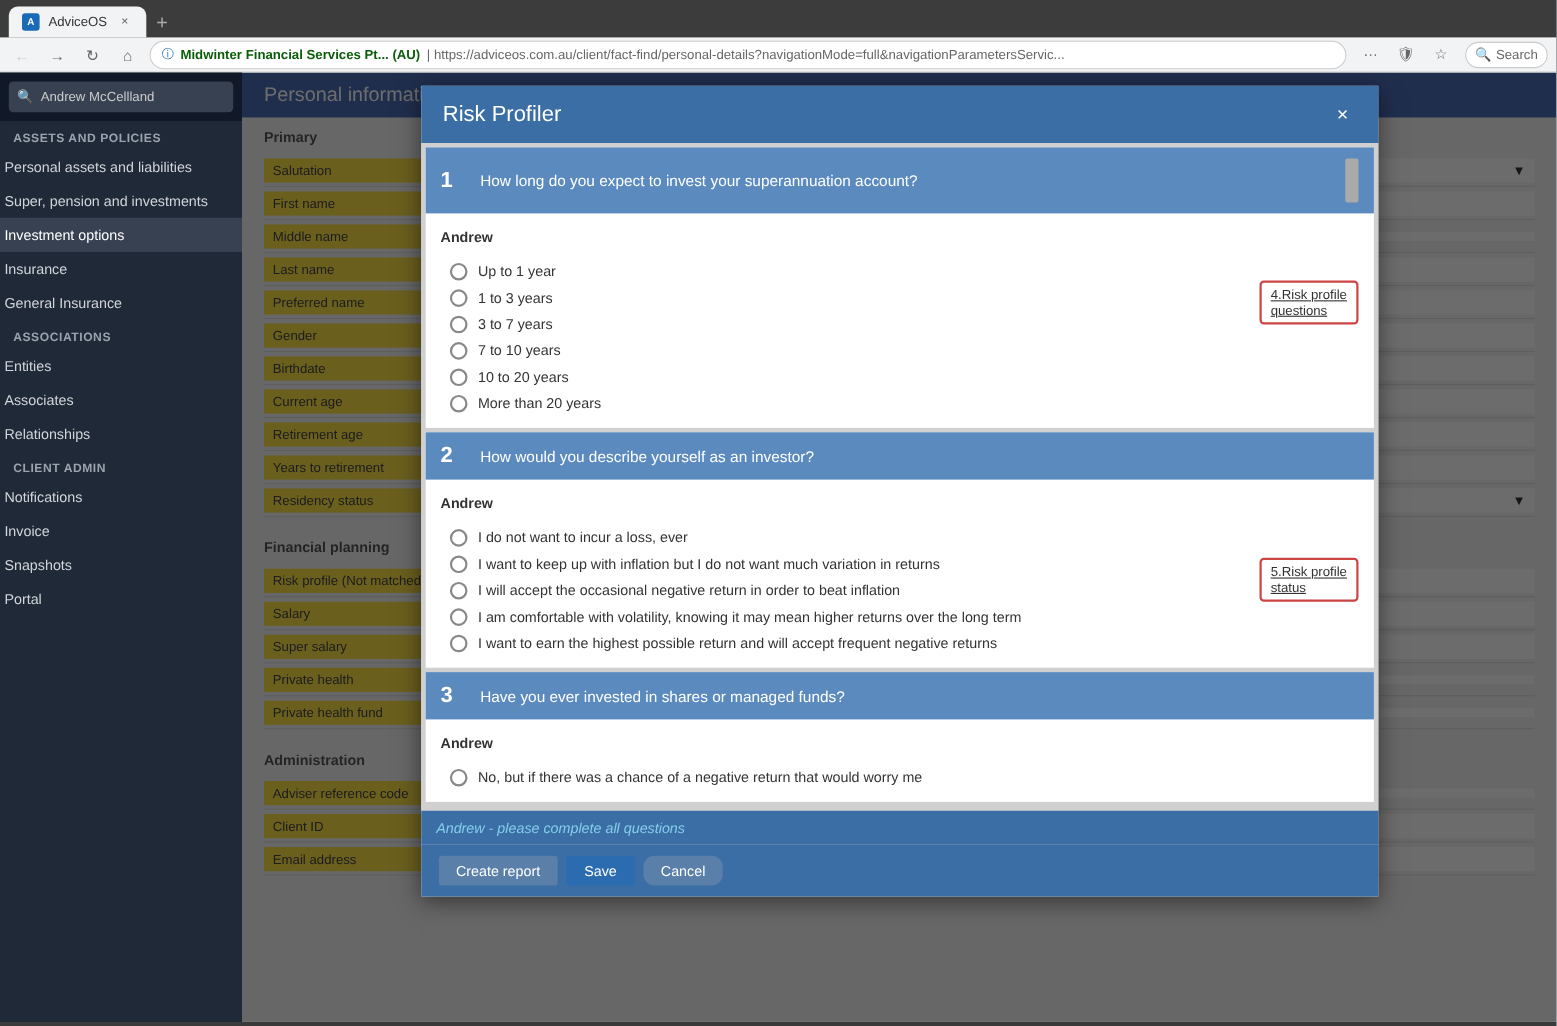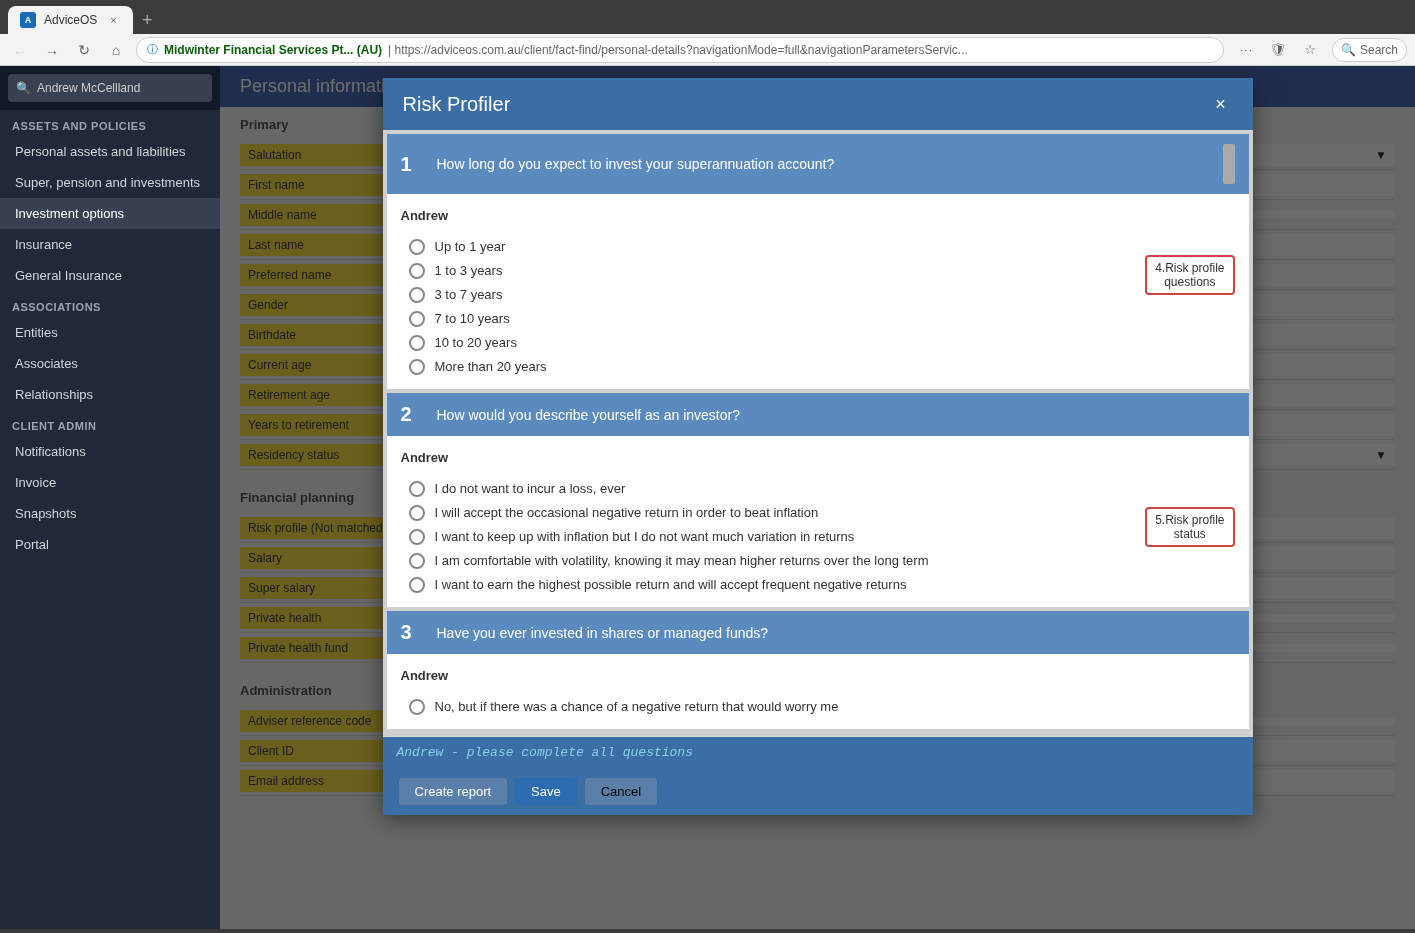--- a/index.html
+++ b/index.html
@@ -125,21 +125,21 @@
     }
     .sidebar-section-label {
       font-size: 11px;
       font-weight: bold;
       color: #9ca3af;
       padding: 10px 12px 4px;
       text-transform: uppercase;
       letter-spacing: 0.5px;
     }
     .sidebar-item {
-      padding: 8px 15px;
+      padding: 8px 4px;
       color: #d1d5db;
       cursor: pointer;
       font-size: 13px;
     }
     .sidebar-item.active { color: white; background: #374151; }
 
     
     .main-content {
       flex: 1;
       background: #e5e7eb;
@@ -307,22 +307,23 @@
     
     .callout {
       position: relative;
       display: inline-block;
       background: white;
       border: 2px solid #cc4444;
       border-radius: 4px;
       padding: 4px 8px;
       font-size: 12px;
       color: #333;
-      text-align: center;
+      text-align: left;
       white-space: nowrap;
+      text-decoration: underline;
     }
 
     
     .modal-body::-webkit-scrollbar { width: 8px; }
     .modal-body::-webkit-scrollbar-track { background: #e0e0e0; }
     .modal-body::-webkit-scrollbar-thumb { background: #aaa; border-radius: 4px; }
 
     .modal-footer {
       background: #3b6ea5;
       padding: 10px 16px;
@@ -342,30 +343,30 @@
     .btn-create-report {
       background: #5a7fa8;
       color: white;
     }
     .btn-save {
       background: #2b6cb0;
       color: white;
     }
     .btn-cancel {
       background: #5a7fa8;
-      color: #000000;
+      color: #ffffff;
+      border-radius: 10px;
     }
 
     .completion-note {
       background: #3b6ea5;
       padding: 8px 14px;
       color: #87ceeb;
       font-size: 13px;
       font-style: italic;
-      font-family: Liberation Mono, monospace;
     }
   </style>
 </head>
 <body>
 
 <div class="tab-bar">
   <div class="tab">
     <div class="tab-favicon">A</div>
     <span>AdviceOS</span>
     <div class="tab-close">×</div>
@@ -584,25 +585,25 @@
             <div class="question-body">
               <div class="answer-section-label">Andrew</div>
               <div style="display:flex; align-items:flex-start; gap:20px;">
                 <div style="flex:1;">
                   <div class="radio-option">
                     <div class="radio-circle"></div>
                     <span>I do not want to incur a loss, ever</span>
                   </div>
                   <div class="radio-option">
                     <div class="radio-circle"></div>
+                    <span>I want to keep up with inflation but I do not want much variation in returns</span>
+                  </div>
+                  <div class="radio-option">
+                    <div class="radio-circle"></div>
                     <span>I will accept the occasional negative return in order to beat inflation</span>
-                  </div>
-                  <div class="radio-option">
-                    <div class="radio-circle"></div>
-                    <span>I want to keep up with inflation but I do not want much variation in returns</span>
                   </div>
                   <div class="radio-option">
                     <div class="radio-circle"></div>
                     <span>I am comfortable with volatility, knowing it may mean higher returns over the long term</span>
                   </div>
                   <div class="radio-option">
                     <div class="radio-circle"></div>
                     <span>I want to earn the highest possible return and will accept frequent negative returns</span>
                   </div>
                 </div>

